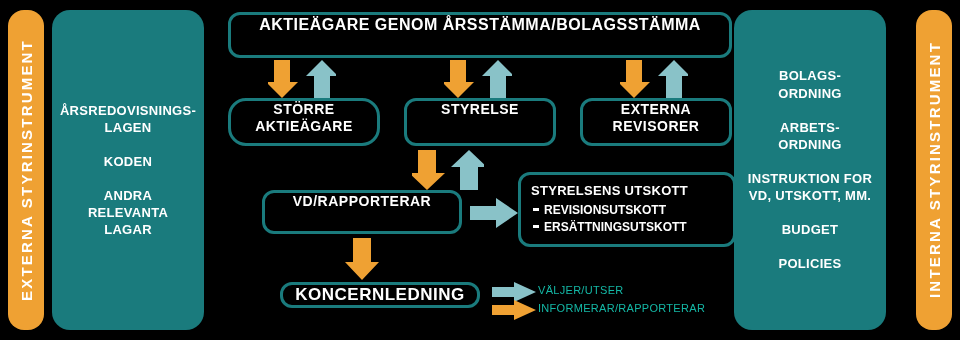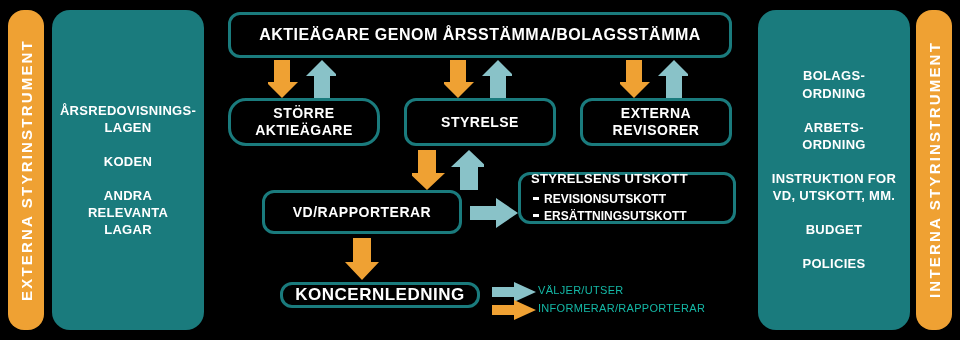--- a/index.html
+++ b/index.html
@@ -54,59 +54,59 @@
     border-radius: 18px;
     display: flex;
     flex-direction: column;
     align-items: center;
     justify-content: center;
     gap: 17px;
     box-sizing: border-box;
     padding: 6px 8px;
   }
   #panel-left  { left: 52px; }
-  #panel-right { left: 758px; }
+  #panel-right { left: 734px; }
   .panel-item {
     color: #FFFFFF;
     font-size: 13px;
     font-weight: bold;
     text-align: center;
     line-height: 1.32;
     letter-spacing: .3px;
   }
 
   
   .cbox {
     position: absolute;
     background: #000000;
     border: 3px solid #1A7B7D;
     border-radius: 12px;
     box-sizing: border-box;
     display: flex;
     flex-direction: column;
     align-items: center;
-    justify-content: center;
+    justify-content: flex-start;
     color: #FFFFFF;
     font-weight: bold;
     text-align: center;
   }
   .cbox .lbl { line-height: 1.2; letter-spacing: .5px; }
 
   #box-shareholders {
     left: 228px; top: 12px; width: 504px; height: 46px;
     font-size: 16px;
   }
   #box-major      { left: 228px; top: 98px; width: 152px; height: 48px; font-size: 14px; border-radius: 18px; }
   #box-board      { left: 404px; top: 98px; width: 152px; height: 48px; font-size: 14px; }
   #box-auditors   { left: 580px; top: 98px; width: 152px; height: 48px; font-size: 14px; }
   #box-ceo        { left: 262px; top: 190px; width: 200px; height: 44px; font-size: 14px; }
   #box-management { left: 280px; top: 282px; width: 200px; height: 26px; font-size: 17px; }
 
   #box-committees {
-    left: 518px; top: 172px; width: 218px; height: 52px;
+    left: 518px; top: 172px; width: 218px; height: 75px;
     align-items: flex-start; justify-content: center;
     padding: 5px 10px; font-size: 13px;
   }
   #box-committees .title { margin-bottom: 4px; letter-spacing: .3px; }
   #box-committees ul {
     margin: 0; padding-left: 13px; list-style: none;
     text-align: left; font-size: 12px; font-weight: bold;
   }
   #box-committees li { position: relative; line-height: 1.42; }
   #box-committees li::before {

